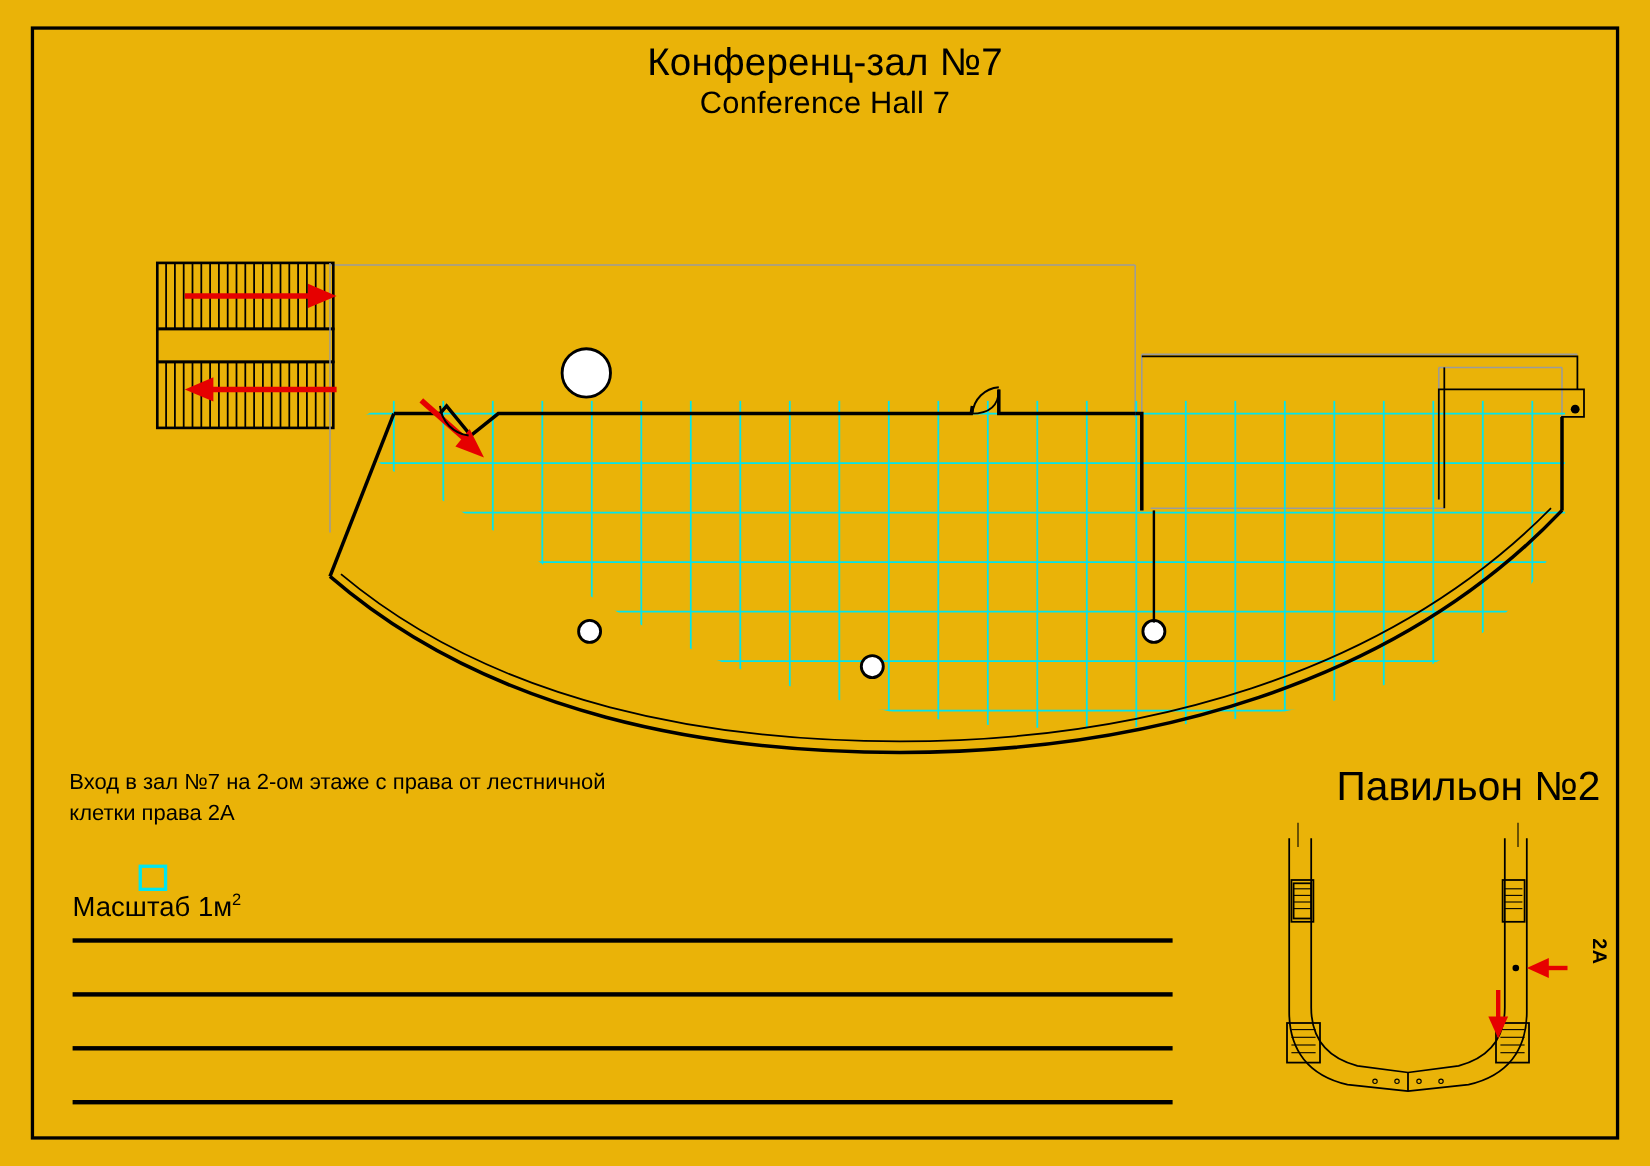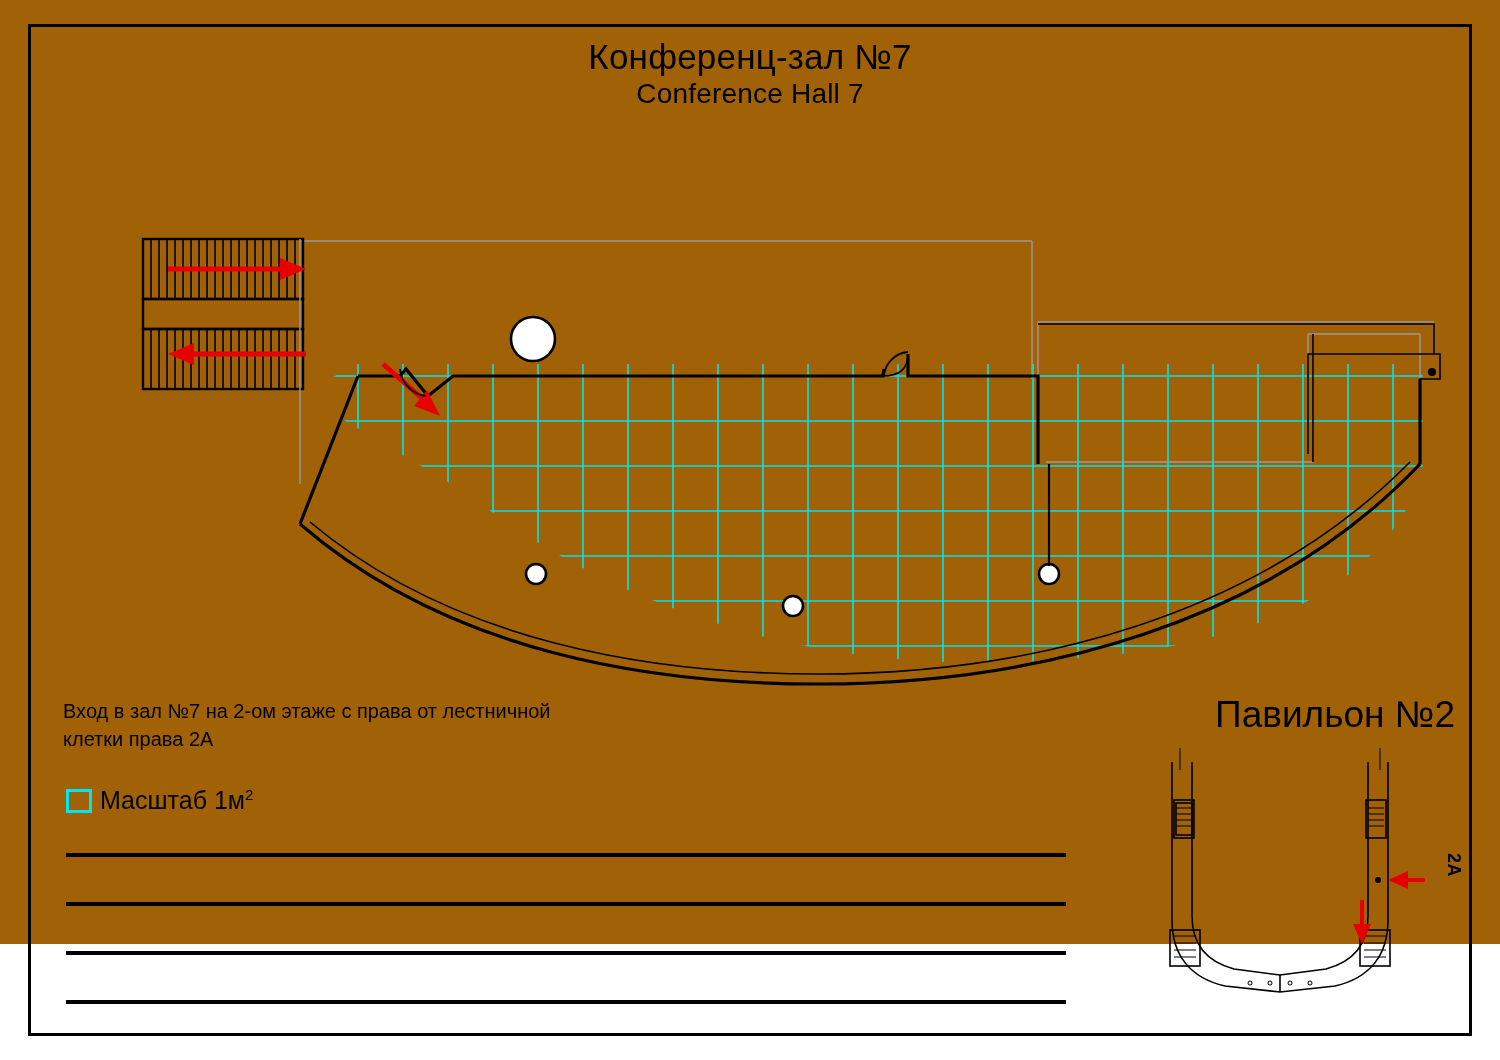--- a/index.html
+++ b/index.html
@@ -10,22 +10,22 @@
   body {
     width: 1500px;
     height: 1060px;
     font-family: "Liberation Sans", sans-serif;
     color: #000000;
     overflow: hidden;
   }
   #page {
     position: relative;
     width: 1500px;
-    height: 944px;
-    background: #a16207;
+    height: 1060px;
+    background: #eab308;
   }
   .frame {
     position: absolute;
     left: 28px;
     top: 24px;
     width: 1444px;
     height: 1012px;
     border: 3px solid #000000;
     box-sizing: border-box;
   }
@@ -57,20 +57,21 @@
     width: 900px;
     font-size: 20px;
     line-height: 1.38;
   }
   .legend {
     position: absolute;
     left: 66px;
     top: 786px;
     display: flex;
     align-items: center;
+    flex-direction: column;
   }
   .legend-swatch {
     width: 26px;
     height: 24px;
     border: 3px solid #00e5f0;
     box-sizing: border-box;
     margin-right: 8px;
   }
   .legend-text {
     font-size: 25px;

